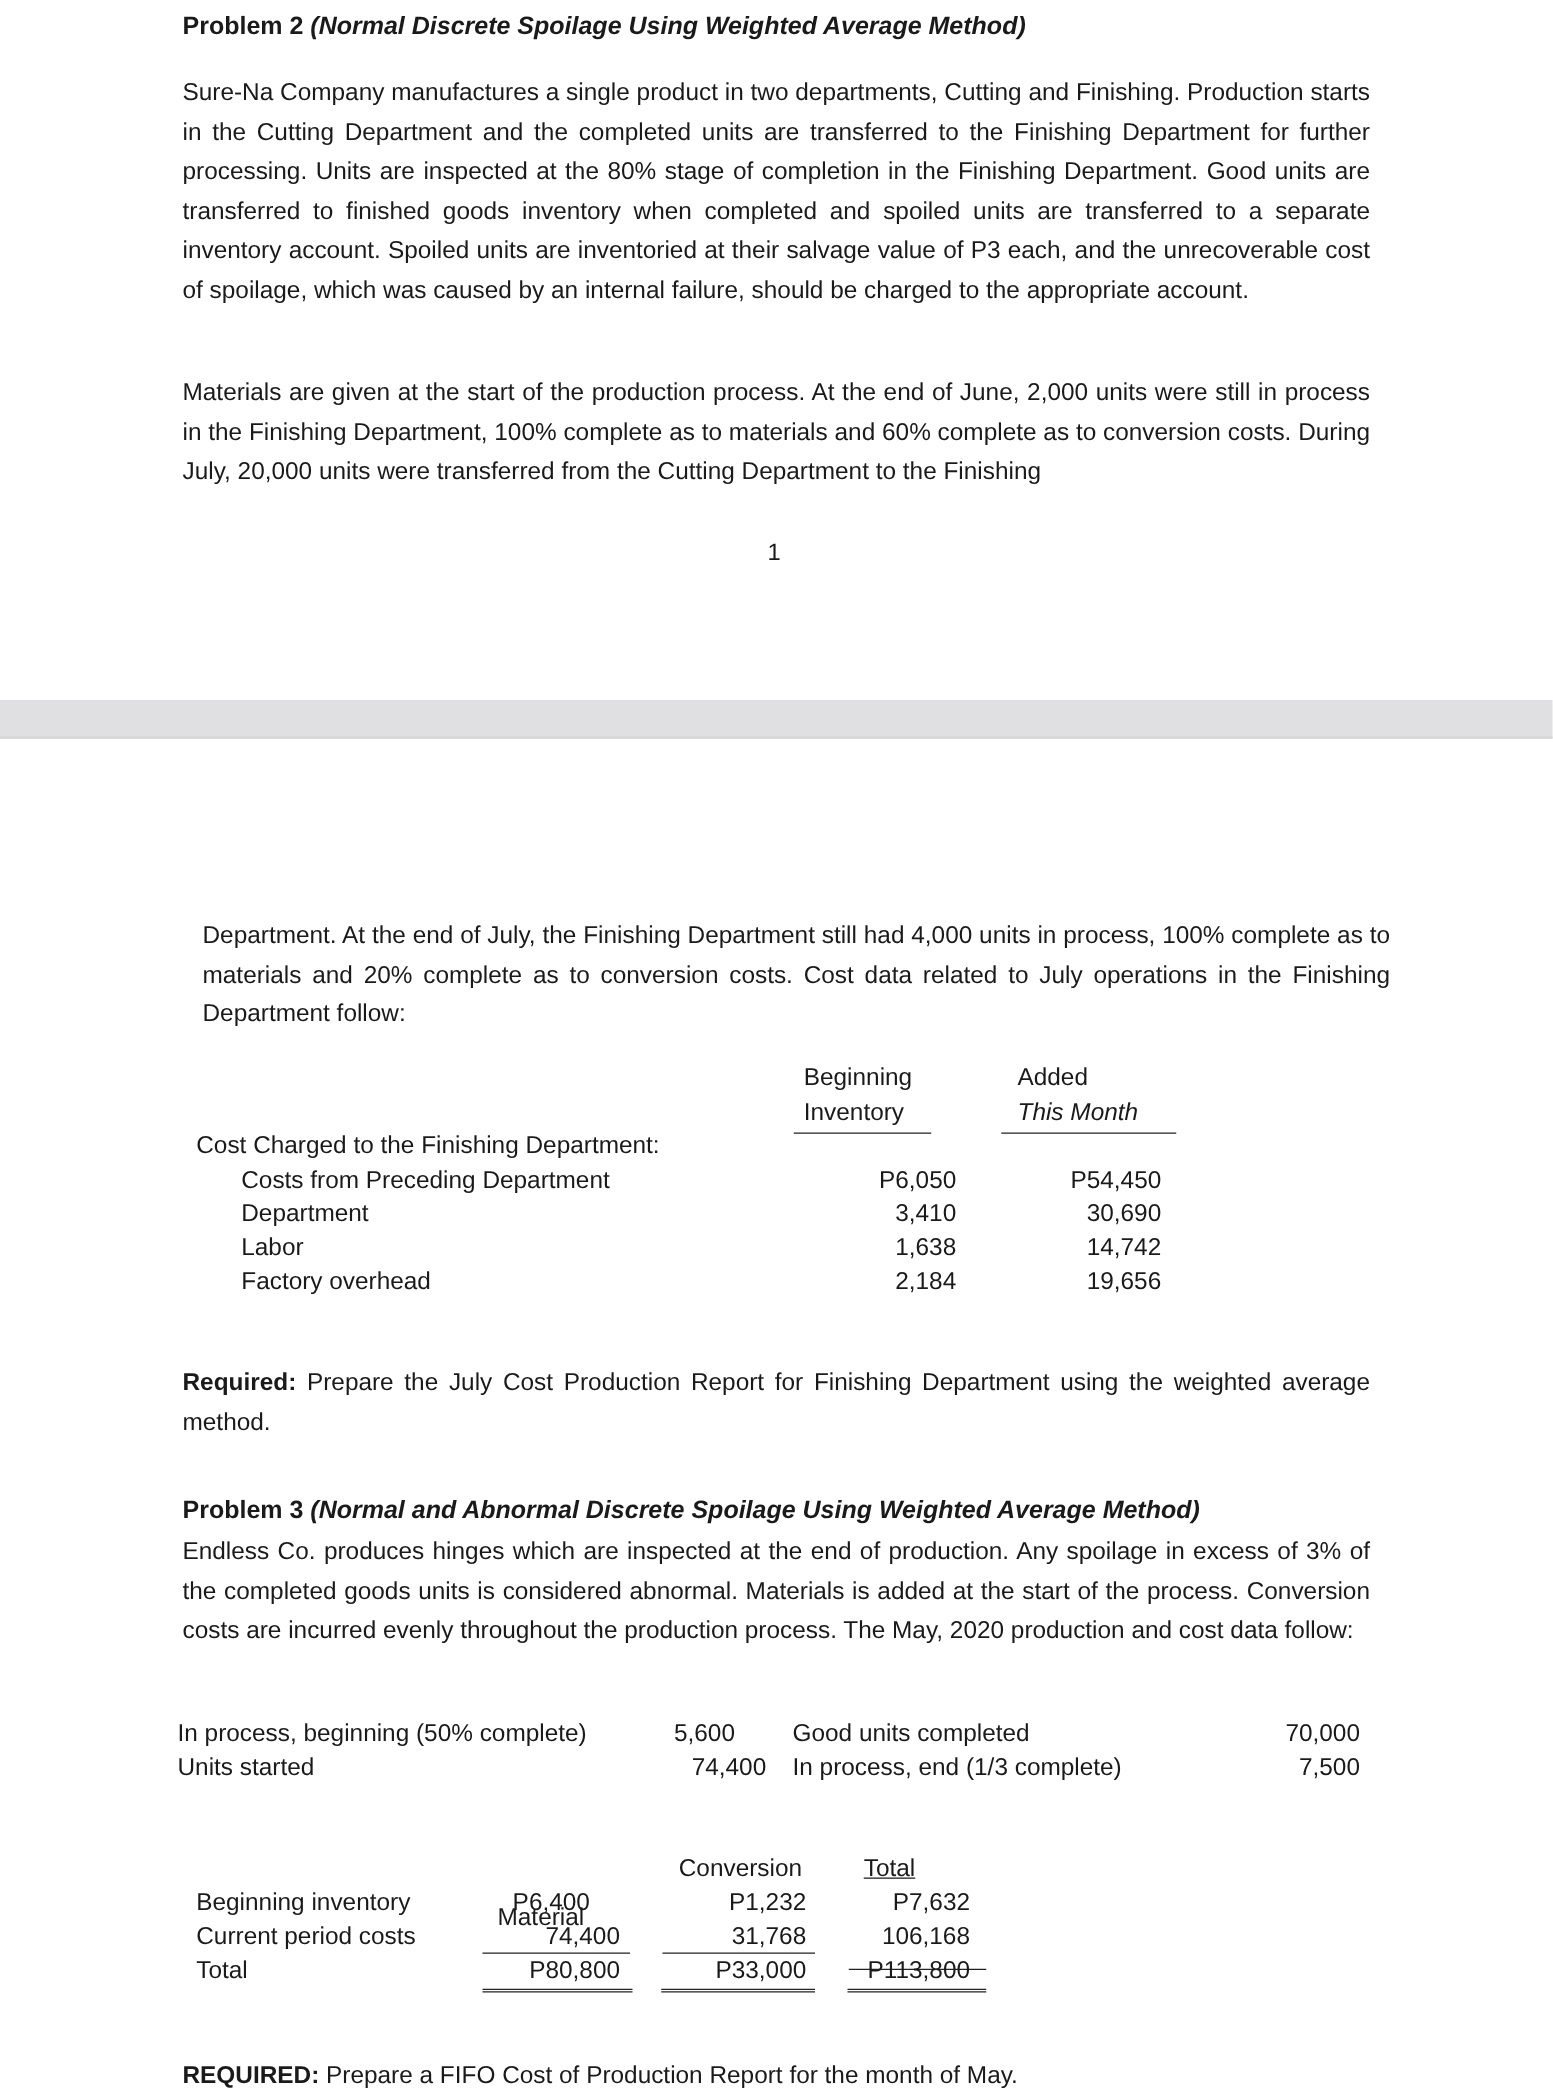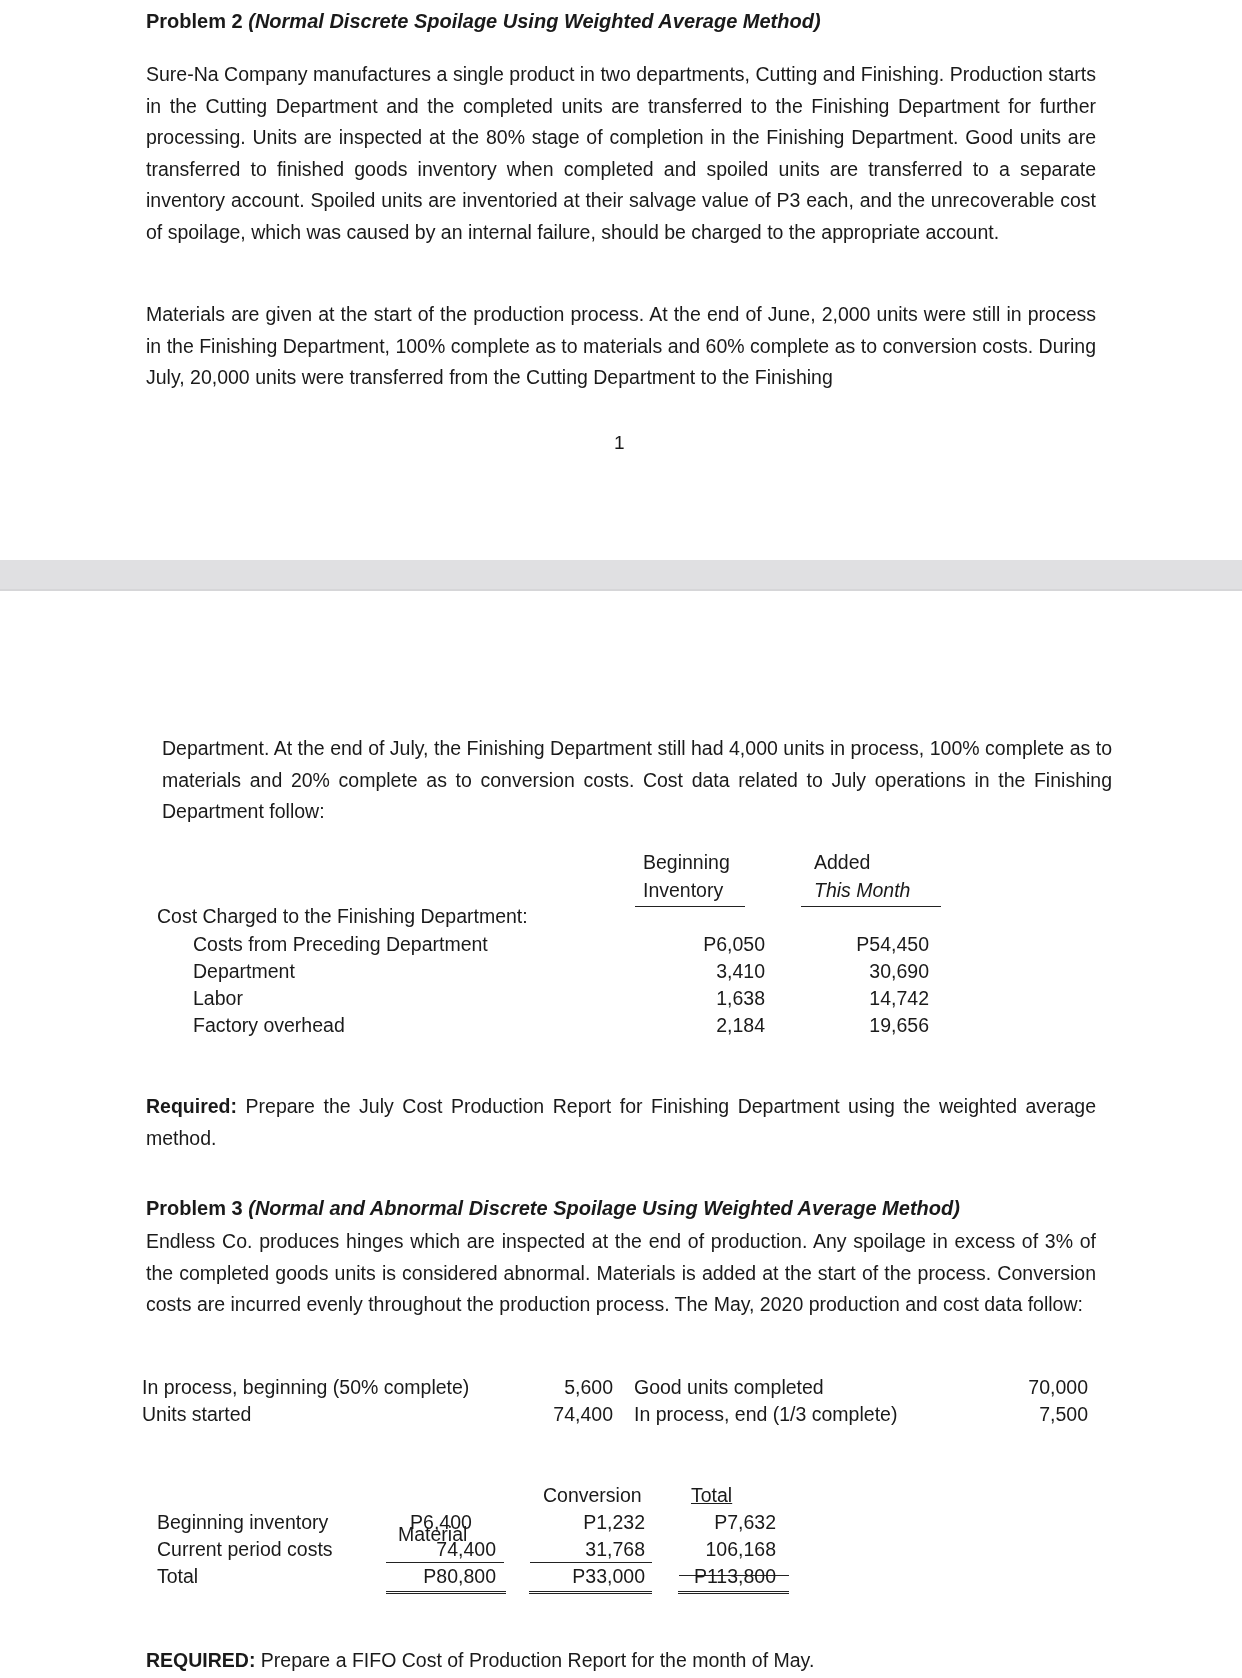--- a/index.html
+++ b/index.html
@@ -60,21 +60,21 @@
 </div>
 
 <p class="p" style="top:1091px;"><b>Required:</b><span> Prepare the July Cost Production Report for Finishing Department using the weighted average method.</span></p>
 
 <h2 class="title" style="top:1177px;margin-top:20px;"><span>Problem 3 </span><i>(Normal and Abnormal Discrete Spoilage Using Weighted Average Method)</i></h2>
 
 <p class="p" style="top:1226px;">Endless Co. produces hinges which are inspected at the end of production. Any spoilage in excess of 3% of the completed goods units is considered abnormal. Materials is added at the start of the process. Conversion costs are incurred evenly throughout the production process. The May, 2020 production and cost data follow:</p>
 
 <div>
   <div class="abs" style="left:142px; top:1376px;">In process, beginning (50% complete)</div>
-  <div class="abs r" style="left:520px; top:1376px; width:93px;">5,600</div>
+  <div class="abs r" style="left:495px; top:1376px; width:93px;">5,600</div>
   <div class="abs" style="left:142px; top:1403px;">Units started</div>
   <div class="abs r" style="left:520px; top:1403px; width:93px;">74,400</div>
 
   <div class="abs" style="left:634px; top:1376px;">Good units completed</div>
   <div class="abs r" style="left:980px; top:1376px; width:108px;">70,000</div>
   <div class="abs" style="left:634px; top:1403px;">In process, end (1/3 complete)</div>
   <div class="abs r" style="left:980px; top:1403px; width:108px;">7,500</div>
 </div>
 
 <div>

